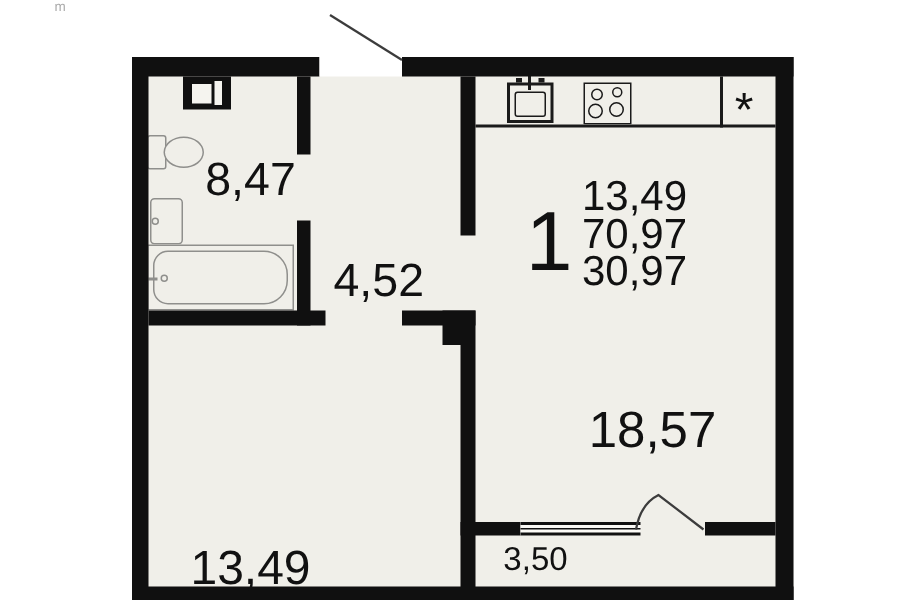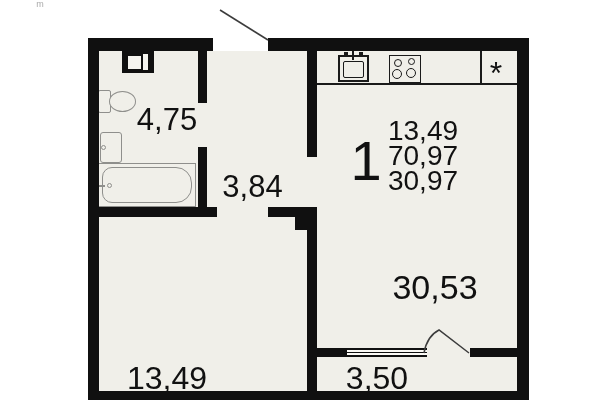--- a/index.html
+++ b/index.html
@@ -83,25 +83,25 @@
   <div class="abs white" style="left:213px;top:38px;width:55px;height:13px;"></div>
 
   <div class="abs" style="left:347px;top:348px;width:80px;height:9px;background:#fbfaf6;border-top:2px solid #111;border-bottom:2px solid #111;box-sizing:border-box;"></div>
   <div class="abs" style="left:347px;top:352px;width:80px;height:1px;background:#111;"></div>
 
   <svg class="overlay" width="600" height="400" viewBox="0 0 600 400">
     <line x1="220" y1="10" x2="268" y2="40" stroke="#3c3c3c" stroke-width="1.5"></line>
     <path d="M424,353 Q427,336 439,330 L469,353" fill="none" stroke="#3c3c3c" stroke-width="1.5"></path>
   </svg>
 
-  <div class="abs label" style="left:117px;top:104px;width:100px;font-size:31px;">4,75</div>
-  <div class="abs label" style="left:205px;top:171px;width:95px;font-size:31px;">3,84</div>
-  <div class="abs label" style="left:385px;top:270px;width:100px;font-size:34px;">30,53</div>
+  <div class="abs label" style="left:117px;top:104px;width:100px;font-size:31px;">8,47</div>
+  <div class="abs label" style="left:205px;top:171px;width:95px;font-size:31px;">4,52</div>
+  <div class="abs label" style="left:385px;top:270px;width:100px;font-size:34px;">18,57</div>
   <div class="abs label" style="left:117px;top:362px;width:100px;font-size:32px;">13,49</div>
-  <div class="abs label" style="left:327px;top:362px;width:100px;font-size:32px;">3,50</div>
+  <div class="abs label" style="left:307px;top:362px;width:100px;font-size:22px;">3,50</div>
 
   <div class="abs label" style="left:346px;top:133px;width:40px;font-size:56px;">1</div>
   <div class="abs" style="left:378px;top:118px;width:90px;">
     <div class="label" style="font-size:28px;line-height:25px;">13,49</div>
     <div class="label" style="font-size:28px;line-height:25px;">70,97</div>
     <div class="label" style="font-size:28px;line-height:25px;">30,97</div>
   </div>
 
 </div>
 

